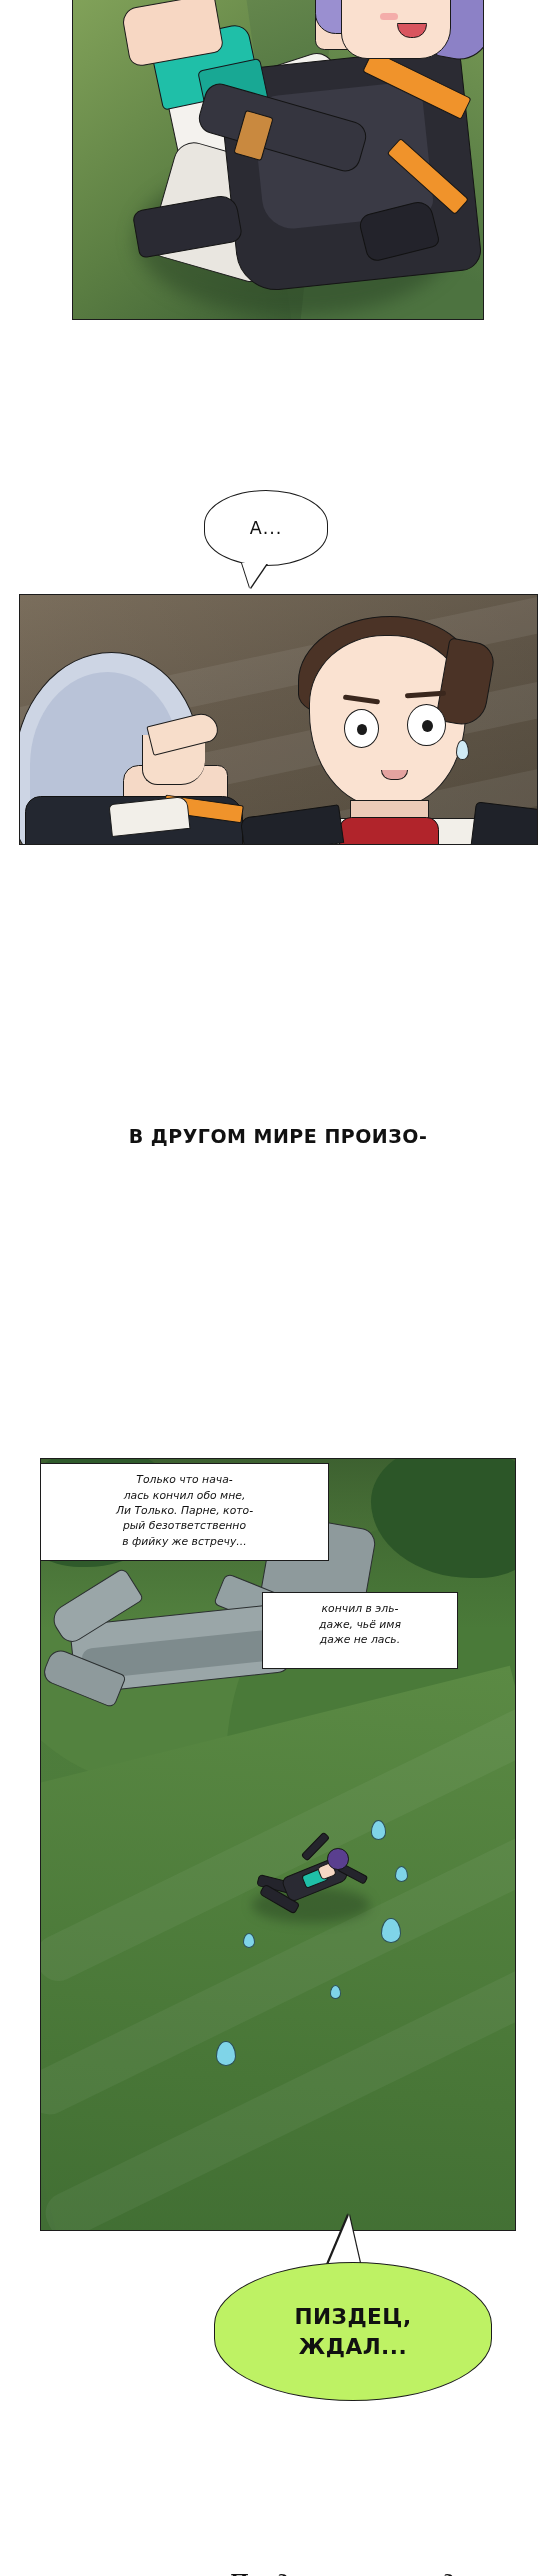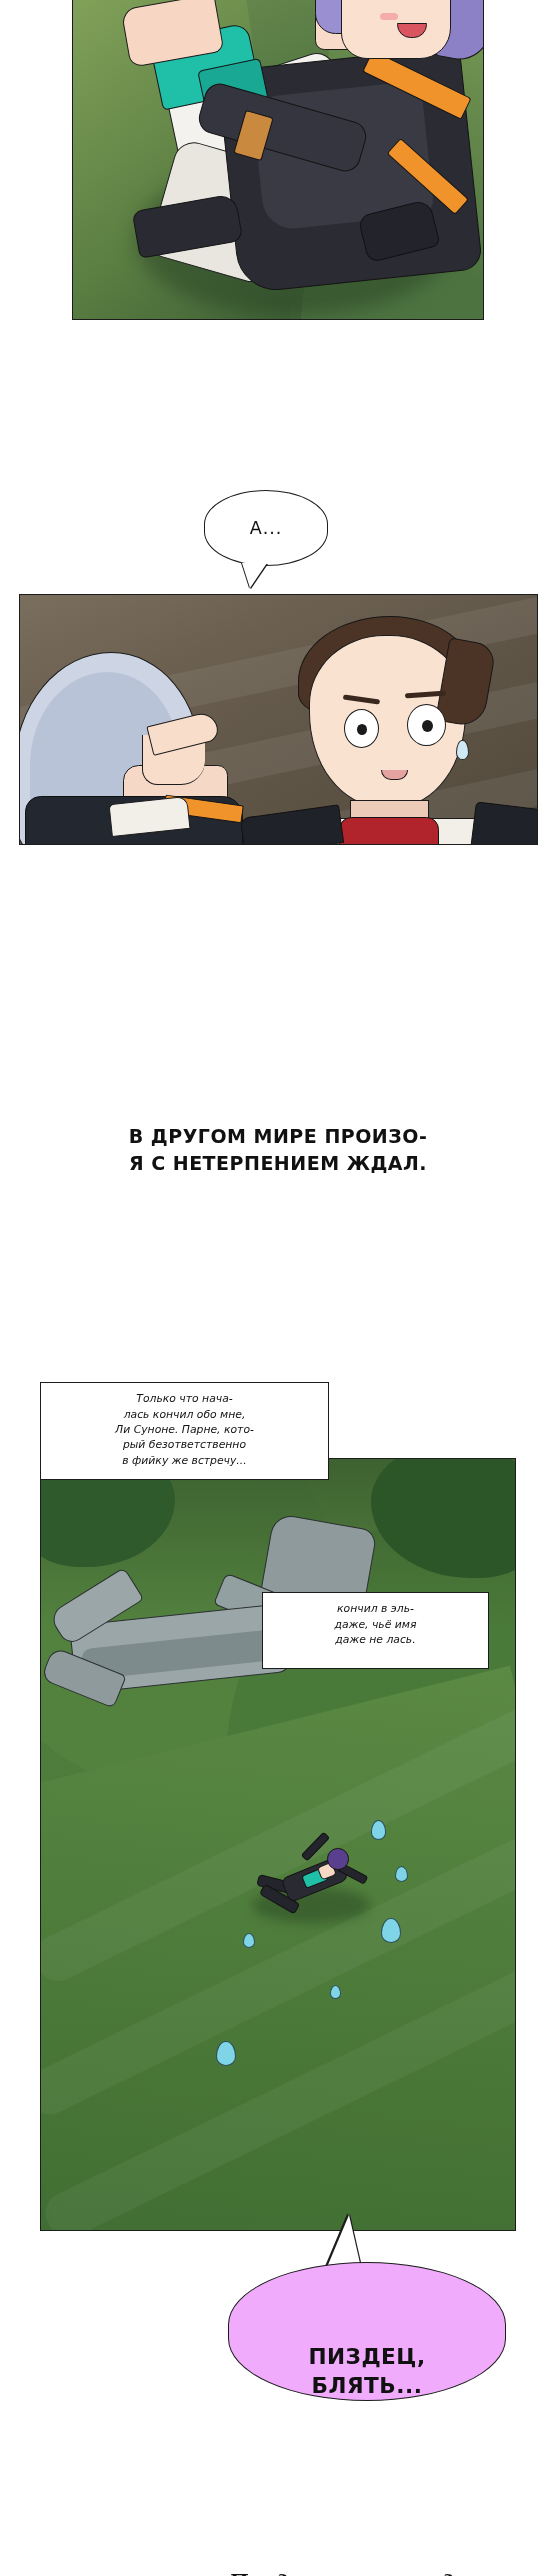--- a/index.html
+++ b/index.html
@@ -686,46 +686,46 @@
     z-index: 14;
     padding: 8.2px 10.3px;
     font-family: "DejaVu Sans", sans-serif;
     font-size: 10.8px;
     line-height: 1.42;
     color: #111111;
     text-align: center;
   }
   #bubble-thought1 {
     left: 40px;
-    top: 1382px;
+    top: 1463px;
     width: 289px;
     height: 98px;
   }
   #bubble-thought2 {
     left: 262px;
     top: 1592px;
-    width: 227px;
+    width: 196px;
     height: 77px;
   }
   .rect-bubble .italic {
     font-style: italic;
   }
 
   
   #bubble-end {
     position: absolute;
-    left: 228px;
+    left: 214px;
     top: 2262px;
     width: 278px;
     height: 139px;
-    background: #f0abfc;
+    background: #bef264;
     border: 1.5px solid #1c1c1c;
     border-radius: 50% / 45%;
     display: flex;
-    align-items: flex-end;
+    align-items: center;
     justify-content: center;
     box-sizing: border-box;
     z-index: 16;
   }
   #bubble-end .txt {
     font-family: "DejaVu Sans", sans-serif;
     font-size: 21.6px;
     font-weight: 700;
     line-height: 1.35;
     text-align: center;
@@ -829,21 +829,20 @@
     <div class="p2-sweat"></div>
     <div class="p2-boy-neck"></div>
     <div class="p2-boy-shirt"></div>
     <div class="p2-red-scarf"></div>
     <div class="p2-boy-jacket"></div>
     <div class="p2-boy-jacket-r"></div>
   </div>
 
   <div id="narration">
     <div>В ДРУГОМ МИРЕ ПРОИЗО-</div>
-    <div>Я С НЕТЕРПЕНИЕМ ЖДАЛ.</div>
   </div>
 
   <div class="panel" id="panel3">
     <div class="p3-hill-a"></div>
     <div class="p3-hill-b"></div>
     <div class="p3-slope"></div>
     <div class="p3-dark-top"></div>
 
     <div class="p3-stripe" style="left:-31px; top:361px; width:567px;"></div>
     <div class="p3-stripe" style="left:-41px; top:489px; width:592px;"></div>
@@ -873,35 +872,35 @@
     <div class="p3-fig-teal"></div>
     <div class="p3-fig-skin"></div>
     <div class="p3-fig-arm1"></div>
     <div class="p3-fig-arm2"></div>
     <div class="p3-fig-head"></div>
   </div>
 
   <div class="rect-bubble" id="bubble-thought1">
     <div class="italic">Только что нача-</div>
     <div class="italic">лась кончил обо мне,</div>
-    <div class="italic">Ли Суноне. Парне, кото-</div>
+    <div class="italic">Ли Только. Парне, кото-</div>
     <div class="italic">рый безответственно</div>
     <div class="italic">в фийку же встречу...</div>
   </div>
 
   <div class="rect-bubble" id="bubble-thought2">
     <div class="italic">кончил в эль-</div>
     <div class="italic">даже, чьё имя</div>
     <div class="italic">даже не лась.</div>
   </div>
 
   <div id="bubble-end-tail"></div>
   <div id="bubble-end">
     <div class="txt">
       <div>ПИЗДЕЦ,</div>
-      <div>БЛЯТЬ...</div>
+      <div>ЖДАЛ...</div>
     </div>
   </div>
 
   <div id="footer">Продолжение следует...</div>
 
 </div>
 
 
 </body></html>

